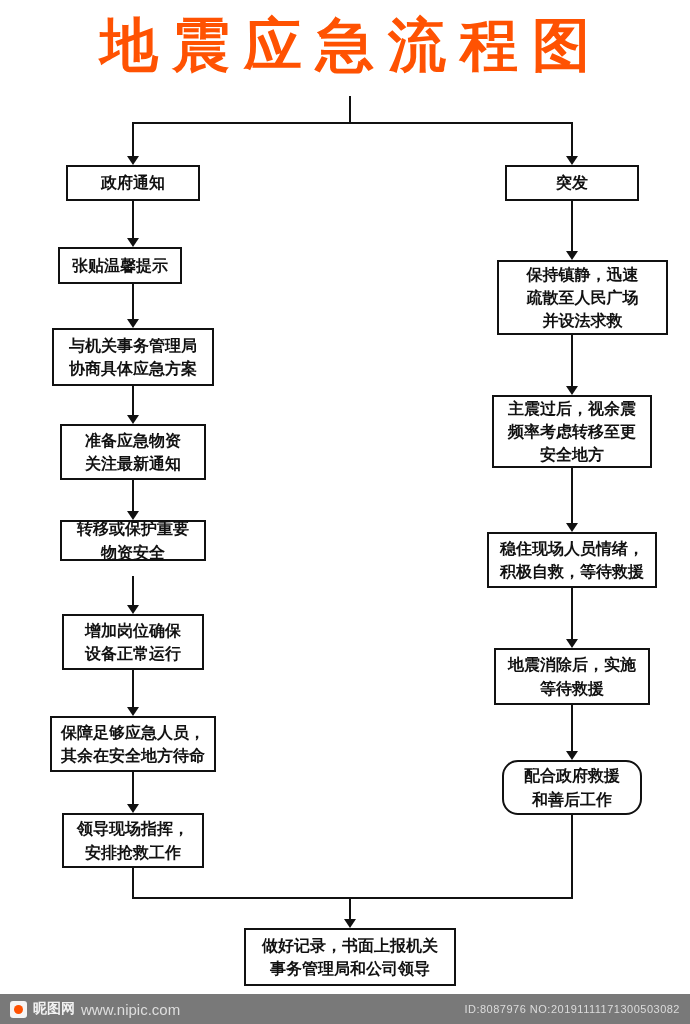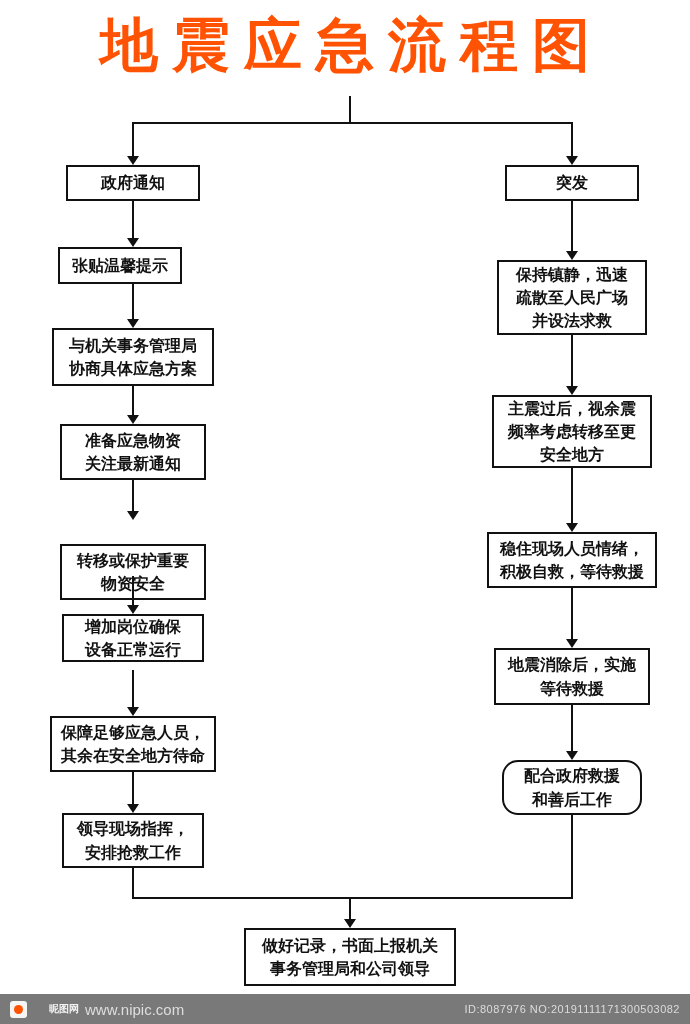--- a/index.html
+++ b/index.html
@@ -38,21 +38,21 @@
   }
   .wm-left { display:flex; align-items:center; gap:6px; }
   .wm-logo {
     width:17px; height:17px; border-radius:3px; background:#f5f5f5;
     display:flex; align-items:center; justify-content:center;
   }
   .wm-logo i {
     display:block; width:9px; height:9px; border-radius:50%;
     background:#ff5202;
   }
-  .wm-site { font-size:10px; font-weight:bold; color:#f2f2f2;margin-left:16px; }
+  .wm-site { font-size:14px; font-weight:bold; color:#f2f2f2; }
   .wm-url  { font-size:15px; color:#dedede; }
   .wm-id   { font-size:11px; color:#dcdcdc; letter-spacing:0.5px; }
 </style>
 </head>
 <body>
 
 <div class="page">
 
   <div class="title">地震应急流程图</div>
 
@@ -60,39 +60,39 @@
   <div class="hline" style="left:132px; top:122px; width:441px; height:2px;"></div>
   <div class="varrow" style="left:132px; top:122px; height:35px;"></div>
   <div class="varrow" style="left:571px; top:122px; height:35px;"></div>
 
   <div class="box" style="left:66px;  top:165px; width:134px; height:36px;">政府通知</div>
   <div class="box" style="left:58px;  top:247px; width:124px; height:37px;">张贴温馨提示</div>
   <div class="box" style="left:60px;  top:424px; width:146px; height:56px;">准备应急物资
 关注最新通知</div>
   <div class="box" style="left:52px;  top:328px; width:162px; height:58px;">与机关事务管理局
 协商具体应急方案</div>
-  <div class="box" style="left:60px;  top:520px; width:146px; height:56px;margin-top:24px;">转移或保护重要
+  <div class="box" style="left:60px;  top:520px; width:146px; height:41px;">转移或保护重要
 物资安全</div>
-  <div class="box" style="left:62px;  top:614px; width:142px; height:48px;">增加岗位确保
+  <div class="box" style="left:62px;  top:614px; width:142px; height:56px;">增加岗位确保
 设备正常运行</div>
   <div class="box" style="left:50px;  top:716px; width:166px; height:56px;">保障足够应急人员，
 其余在安全地方待命</div>
   <div class="box" style="left:62px;  top:813px; width:142px; height:55px;">领导现场指挥，
 安排抢救工作</div>
 
   <div class="varrow" style="left:132px; top:201px; height:38px;"></div>
   <div class="varrow" style="left:132px; top:284px; height:36px;"></div>
   <div class="varrow" style="left:132px; top:386px; height:30px;"></div>
   <div class="varrow" style="left:132px; top:480px; height:32px;"></div>
   <div class="varrow" style="left:132px; top:576px; height:30px;"></div>
   <div class="varrow" style="left:132px; top:670px; height:38px;"></div>
   <div class="varrow" style="left:132px; top:772px; height:33px;"></div>
 
   <div class="box" style="left:505px; top:165px; width:134px; height:36px;">突发</div>
-  <div class="box" style="left:497px; top:260px; width:150px; height:75px;">保持镇静，迅速
+  <div class="box" style="left:497px; top:260px; width:171px; height:75px;">保持镇静，迅速
 疏散至人民广场
 并设法求救</div>
   <div class="box" style="left:492px; top:395px; width:160px; height:73px;">主震过后，视余震
 频率考虑转移至更
 安全地方</div>
   <div class="box" style="left:487px; top:532px; width:170px; height:56px;">稳住现场人员情绪，
 积极自救，等待救援</div>
   <div class="box" style="left:494px; top:648px; width:156px; height:57px;">地震消除后，实施
 等待救援</div>
   <div class="box" style="left:502px; top:760px; width:140px; height:55px;border-radius:16px;">配合政府救援

